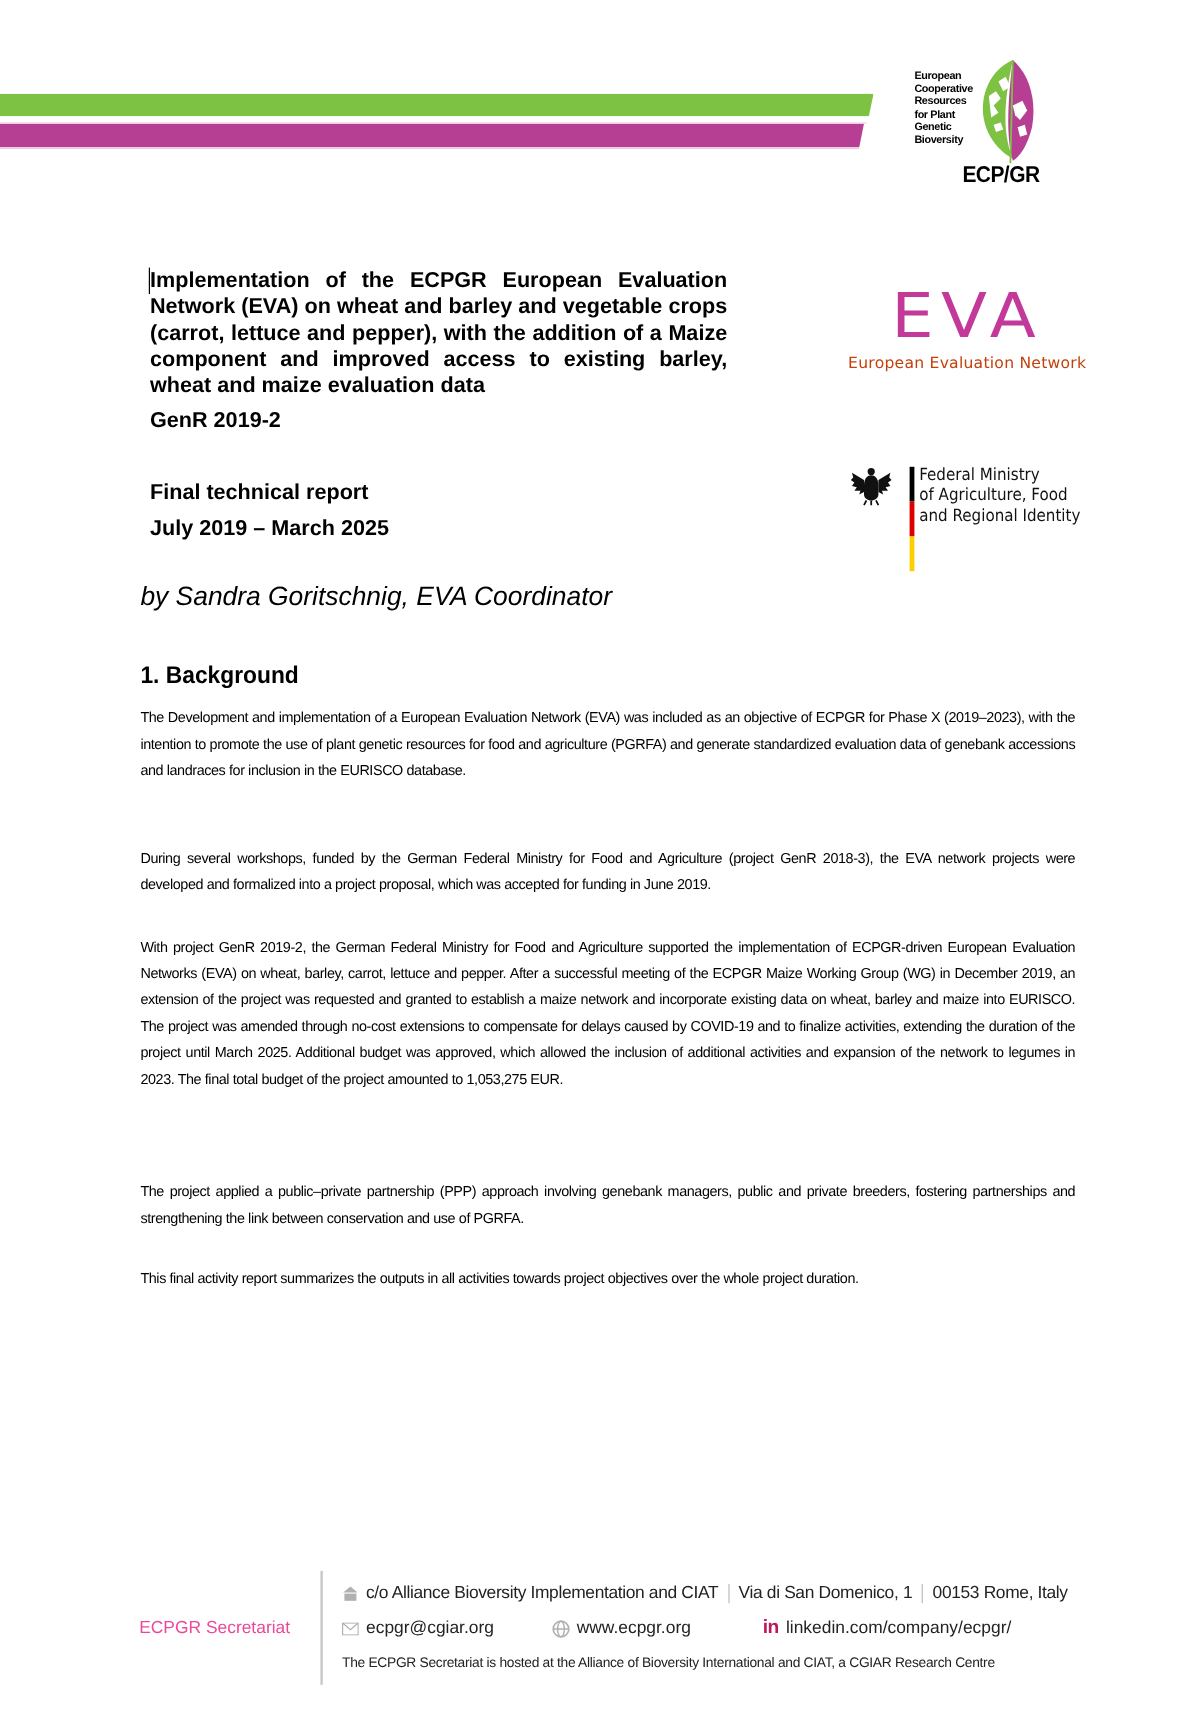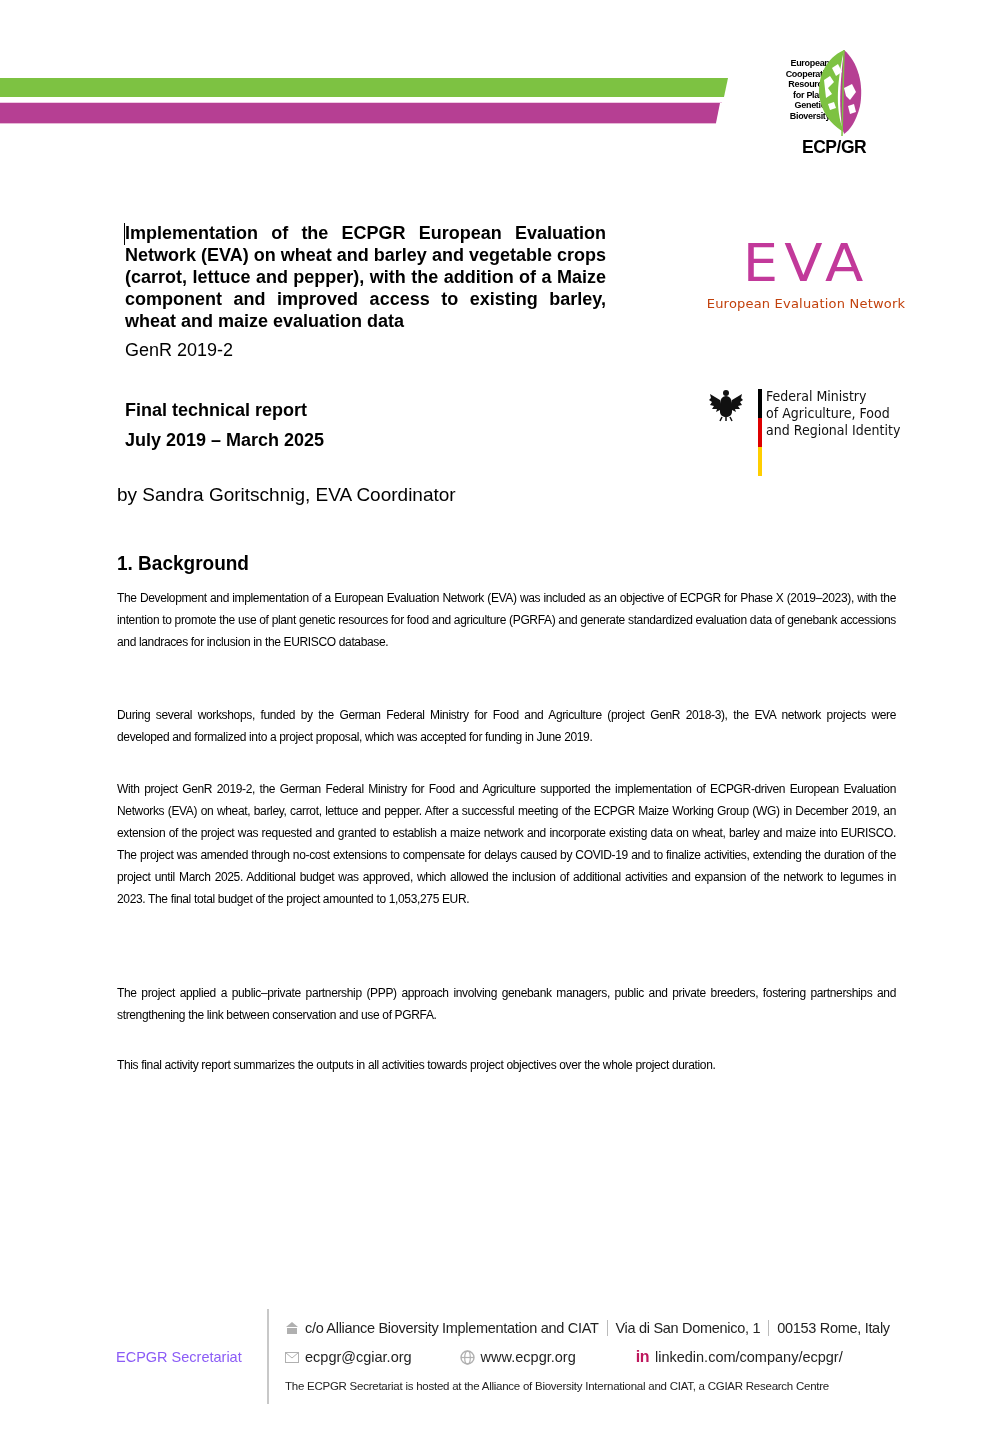--- a/index.html
+++ b/index.html
@@ -10,34 +10,34 @@
     
     .bar-green { left: 0; top: 78px; width: 728px; height: 19px; background: #7dc242;
                  clip-path: polygon(0 0, 100% 0, calc(100% - 4px) 100%, 0 100%); }
     .bar-magenta { left: 0; top: 103px; width: 720px; height: 20px; background: #b63f93;
                    clip-path: polygon(0 0, 100% 0, calc(100% - 4px) 100%, 0 100%); }
     .bar-magenta-shadow { left: 0; top: 123px; width: 716px; height: 1px; background: #e6b8d7; }
     .bar-green-shadow { left: 0; top: 102px; width: 722px; height: 1px; background: #f0c9e4; }
 
     
     .ecpgr-logo { left: 762px; top: 44px; width: 140px; height: 118px; }
-    .ecpgr-logo-text { position: absolute; left: 0; top: 14px; width: 56px; text-align: center;
-                       font-size: 9px; line-height: 10.5px; font-weight: bold; letter-spacing: -0.3px; margin-left: 20px; }
+    .ecpgr-logo-text { position: absolute; left: 0; top: 14px; width: 56px; text-align: left;
+                       font-size: 9px; line-height: 10.5px; font-weight: bold; letter-spacing: -0.3px; }
     .ecpgr-logo-mark { position: absolute; left: 52px; top: 4px; }
     .ecpgr-word { position: absolute; left: 40px; top: 92px; font-size: 19px; font-weight: bold;
                   letter-spacing: -0.5px; transform: scaleX(0.92); transform-origin: left; }
 
     
     .title { left: 125px; top: 222px; width: 481px; font-size: 18px; font-weight: bold;
              line-height: 22px; text-align: justify; text-align-last: left; }
     .caret { left: 124px; top: 223px; width: 1px; height: 22px; background: #000; }
-    .genr { left: 125px; top: 340px; font-size: 18px; font-weight: normal; }
+    .genr { left: 125px; top: 340px; font-size: 18px; font-weight: bold; }
     .report-type { left: 125px; top: 400px; font-size: 18px; font-weight: bold; }
     .period { left: 125px; top: 430px; font-size: 18px; font-weight: bold; }
-    .author { left: 117px; top: 484px; font-size: 19px; }
+    .author { left: 117px; top: 484px; font-size: 22px; font-style: italic; }
 
     
     .eva-logo { left: 706px; top: 236px; width: 200px; height: 80px; text-align: center; }
     .eva-word { font-size: 56px; line-height: 56px; color: #c2399a; font-weight: normal;
                 letter-spacing: 6px; font-family: "DejaVu Sans", sans-serif;
                 transform: scaleY(0.92); }
     .eva-sub { font-size: 13px; color: #c2410c; margin-top: 4px; font-family: "DejaVu Sans", sans-serif; letter-spacing: 0.2px; }
 
     
     .bmel { left: 708px; top: 388px; width: 200px; height: 90px; }
@@ -51,21 +51,21 @@
     .h1 { left: 117px; top: 552px; font-size: 20px; font-weight: bold; transform: scaleX(0.95); transform-origin: left; }
     .para { left: 117px; width: 779px; font-size: 12px; line-height: 22px; text-align: justify;
             transform-origin: left top; letter-spacing: -0.35px; word-spacing: 0px; }
     .p1 { top: 587px; }
     .p2 { top: 704px; }
     .p3 { top: 778px; }
     .p4 { top: 982px; }
     .p5 { top: 1054px; }
 
     
-    .foot-label { left: 116px; top: 1349px; font-size: 14.5px; color: #8b5cf6; }
+    .foot-label { left: 116px; top: 1349px; font-size: 14.5px; color: #ec4899; }
     .foot-rule { left: 267px; top: 1309px; width: 2px; height: 95px; background: #c8c8c8; }
     .foot-row { left: 285px; font-size: 14.5px; color: #222; white-space: nowrap; display: flex; align-items: center; }
     .foot-row1 { top: 1320px; letter-spacing: -0.3px; }
     .foot-row2 { top: 1348px; }
     .foot-row3 { top: 1380px; font-size: 11.5px; letter-spacing: -0.25px; }
     .sep { display: inline-block; width: 1px; height: 16px; background: #bbb; margin: 0 8px; }
     .ficon { display: inline-flex; margin-right: 6px; color: #b0b0b0; }
     .gap1 { display: inline-block; width: 48px; }
     .gap2 { display: inline-block; width: 60px; }
     .li { font-weight: bold; color: #be185d; font-size: 16px; margin-right: 6px; letter-spacing: -0.5px; }

